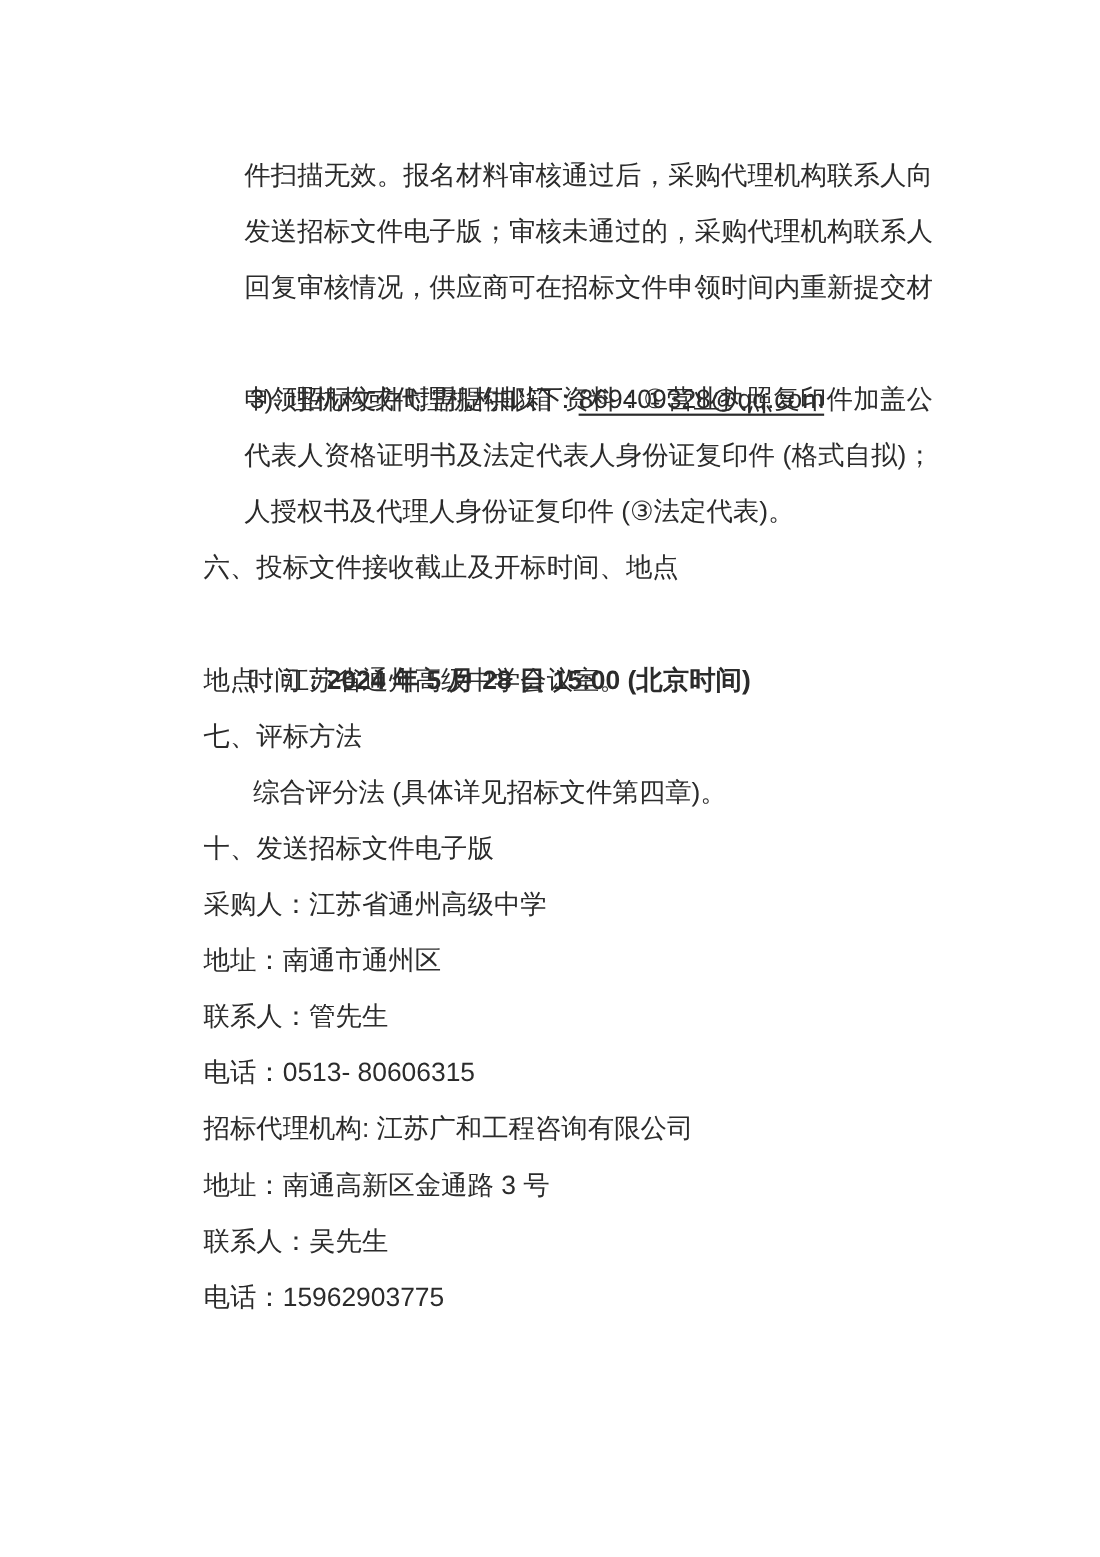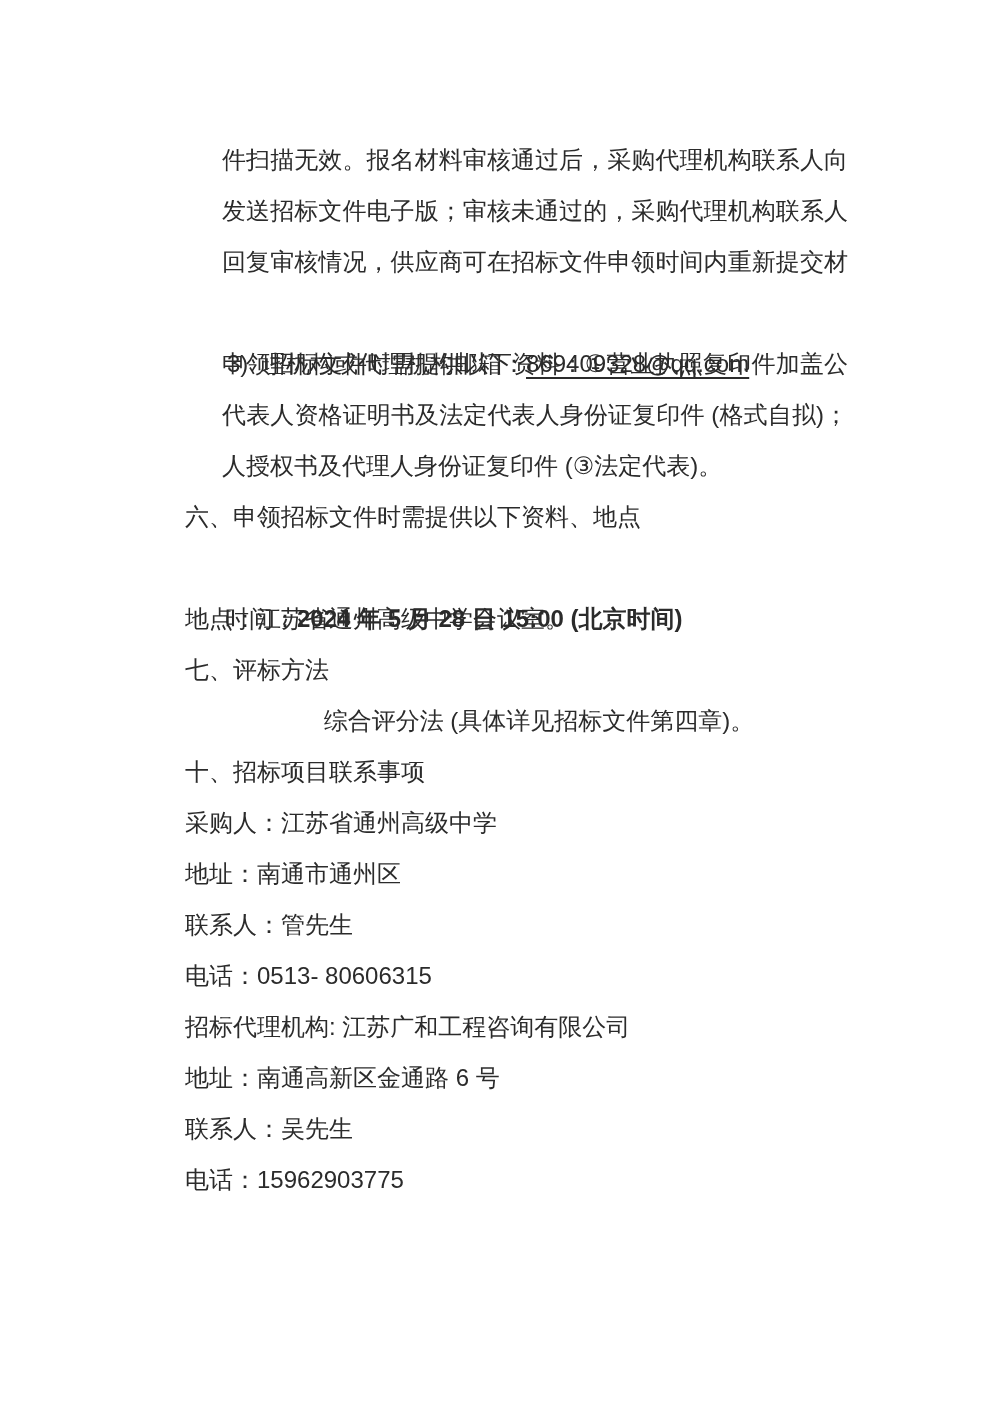--- a/index.html
+++ b/index.html
@@ -32,21 +32,21 @@
   
   .just {
     white-space: normal;
     text-align: justify;
     text-align-last: justify;
     overflow: hidden;
   }
   
   .hang { margin-left: 37px; }
   
-  .indent2 { margin-left: 45px; text-align: center; }
+  .indent2 { margin-left: 45px; }
   .list-marker {
     position: absolute;
     left: 5px;
     top: 0;
     line-height: 51px;
   }
   .bold { font-weight: 700; }
   .email {
     text-decoration: underline;
     text-underline-offset: 5px;
@@ -68,34 +68,34 @@
       <span>理机构或代理机构邮箱：</span><span class="email">869409328@qq.com</span>
     </div>
 
     <div class="ln just hang">
       <span class="list-marker">3)</span>
       <span>申领招标文件时需提供以下资料：①营业执照复印件加盖公章；②法定</span>
     </div>
     <div class="ln just hang">代表人资格证明书及法定代表人身份证复印件 (格式自拟)；③法定代表</div>
     <div class="ln hang">人授权书及代理人身份证复印件 (③法定代表)。</div>
 
-    <div class="ln">六、申领招标文件时需提供以下资料、地点</div>
+    <div class="ln">六、投标文件接收截止及开标时间、地点</div>
     <div class="ln">
       <span>时间：</span><span class="bold">2024 年 5 月 28 日 15:00 (北京时间)</span>
     </div>
     <div class="ln">地点：江苏省通州高级中学会议室。</div>
 
     <div class="ln">七、评标方法</div>
     <div class="ln indent2">综合评分法 (具体详见招标文件第四章)。</div>
 
 
-    <div class="ln">十、招标项目联系事项</div>
+    <div class="ln">十、发送招标文件电子版</div>
     <div class="ln">采购人：江苏省通州高级中学</div>
     <div class="ln">地址：南通市通州区</div>
     <div class="ln">联系人：管先生</div>
     <div class="ln">电话：0513- 80606315</div>
     <div class="ln">招标代理机构: 江苏广和工程咨询有限公司</div>
-    <div class="ln">地址：南通高新区金通路 6 号</div>
+    <div class="ln">地址：南通高新区金通路 3 号</div>
     <div class="ln">联系人：吴先生</div>
     <div class="ln">电话：15962903775</div>
 
   </div>
 </div>
 
 </body></html>

